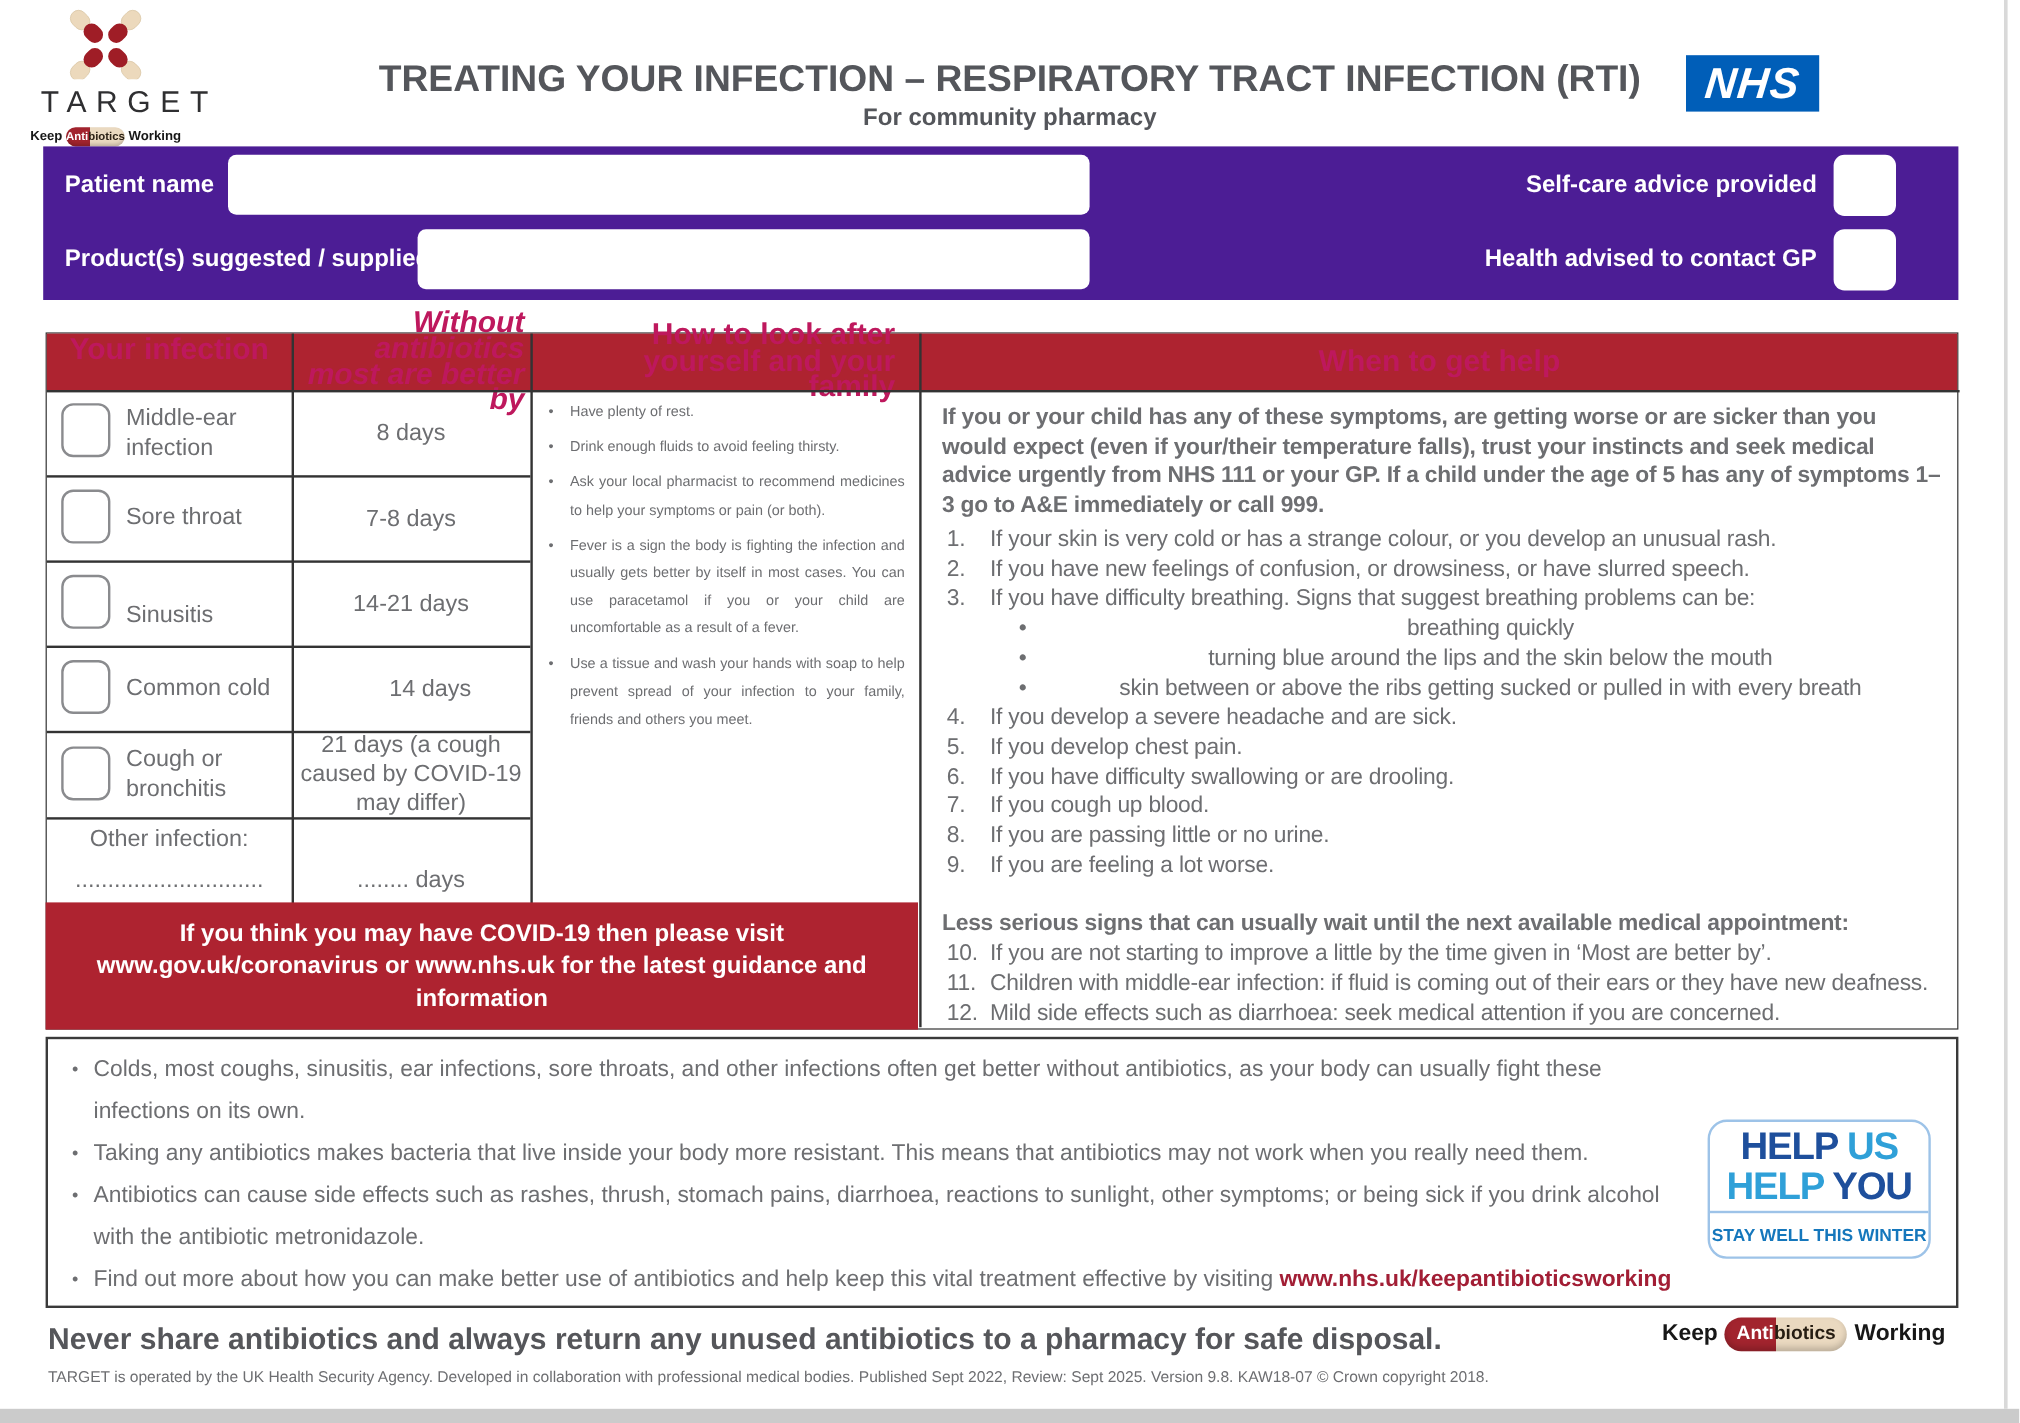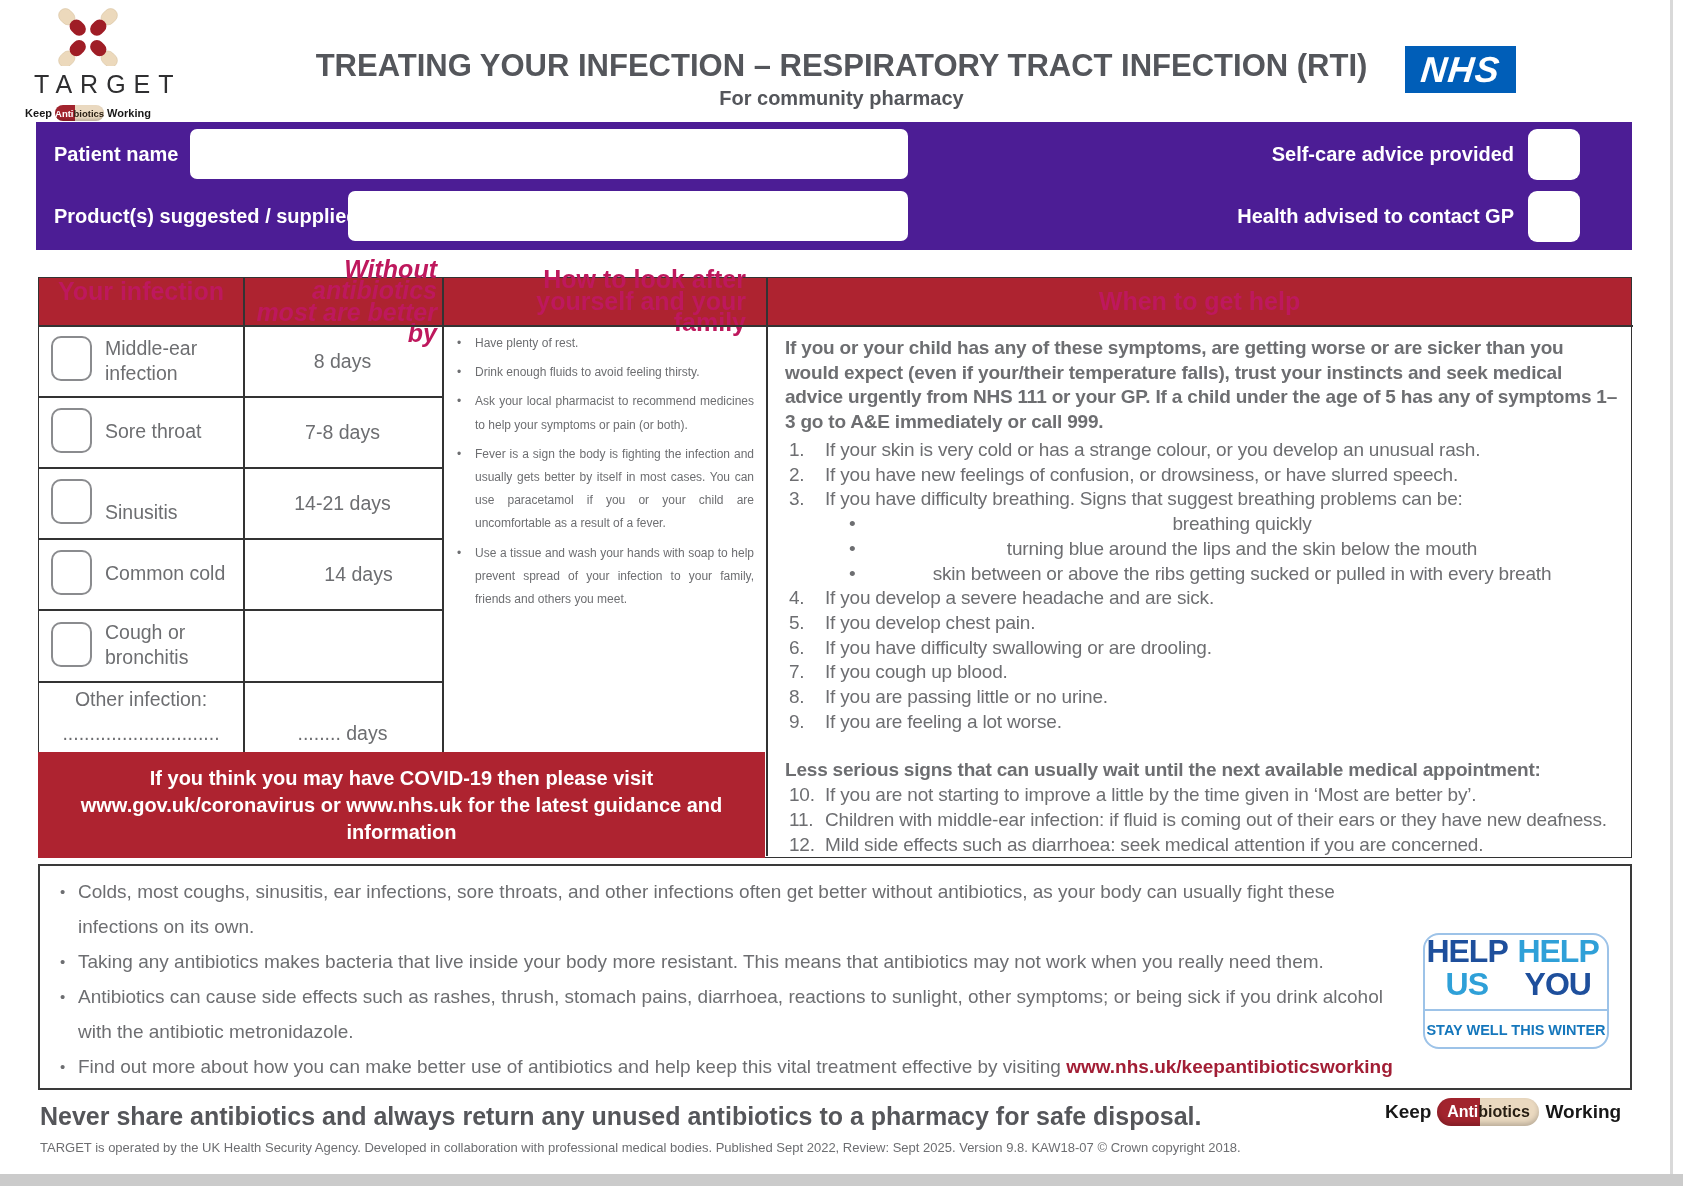--- a/index.html
+++ b/index.html
@@ -83,21 +83,21 @@
   
   .infobox { position:absolute; left:38px; top:864px; width:1594px; height:226px;
     border:2px solid #3a3a3a; box-sizing:border-box; background:#fff; }
   .ib-list { margin:8px 0 0 0; padding:0 0 0 14px; list-style:none; width:1356px; }
   .ib-list li { position:relative; padding-left:24px; font-size:19px; line-height:35px; color:#6d6e71; }
   .ib-list li::before { content:"\2022"; position:absolute; left:6px; font-size:15px; }
   .link-red { color:#a21e35; font-weight:bold; }
 
   .helpus { position:absolute; left:1423px; top:933px; width:186px; height:116px; background:#fff;
     border:2px solid #9dc3e8; border-radius:16px; box-sizing:border-box; text-align:center; }
-  .hu-main { height:74px; display:flex; flex-direction:row; justify-content:center; }
+  .hu-main { height:74px; display:flex; flex-direction:column; justify-content:center; }
   .hu-line { font-size:32px; font-weight:bold; line-height:33px; letter-spacing:-1px; }
   .c-navy { color:#1e4f9c; } .c-sky { color:#2fa0d8; }
   .hu-strap { border-top:2px solid #9dc3e8; height:38px; display:flex; align-items:center;
     justify-content:center; font-weight:bold; font-size:14.5px; color:#1577bc; }
 
   
   .never { position:absolute; left:40px; top:1102px; font-size:25px; font-weight:bold; color:#55565a; }
   .kaw-big { position:absolute; left:1385px; top:1098px; display:flex; align-items:center; gap:6px; }
   .kaw-big .k { font-size:19px; font-weight:bold; color:#171717; }
   .kaw-pill { width:102px; height:28px; border-radius:15px;
@@ -189,20 +189,21 @@
     <div class="row-cb" style="top:201px;"></div>
     <div class="inf-label" style="top:189px; height:91px;">Sinusitis</div>
     <div class="days" style="top:189px; height:71px;">14-21 days</div>
 
     <div class="row-cb" style="top:272px;"></div>
     <div class="inf-label" style="top:260px; height:71px;">Common cold</div>
     <div class="days" style="top:260px; height:71px;margin-left:16px;">14 days</div>
 
     <div class="row-cb" style="top:344px;"></div>
     <div class="inf-label" style="top:331px; height:72px;">Cough or bronchitis</div>
+    <div class="days" style="top:331px; height:72px;">21 days (a cough caused by COVID-19 may differ)</div>
 
     <div class="other-label">Other infection:</div>
     <div class="other-dots">.............................</div>
     <div class="other-days">........ days</div>
 
     <div class="selfcare">
       <ul class="sc-list">
         <li>Have plenty of rest.</li>
         <li>Drink enough fluids to avoid feeling thirsty.</li>
         <li>Ask your local pharmacist to recommend medicines to help your symptoms or pain (or both).</li>

